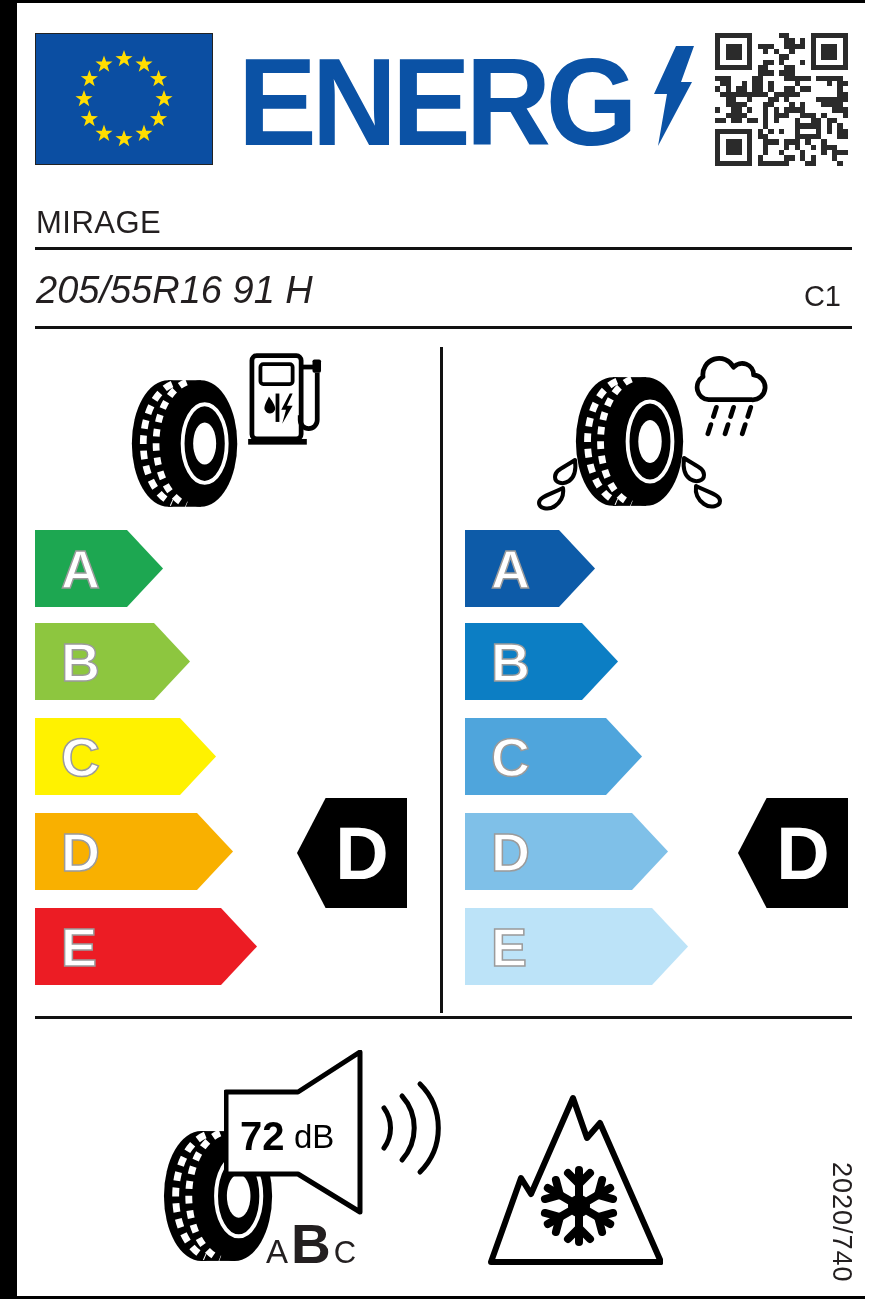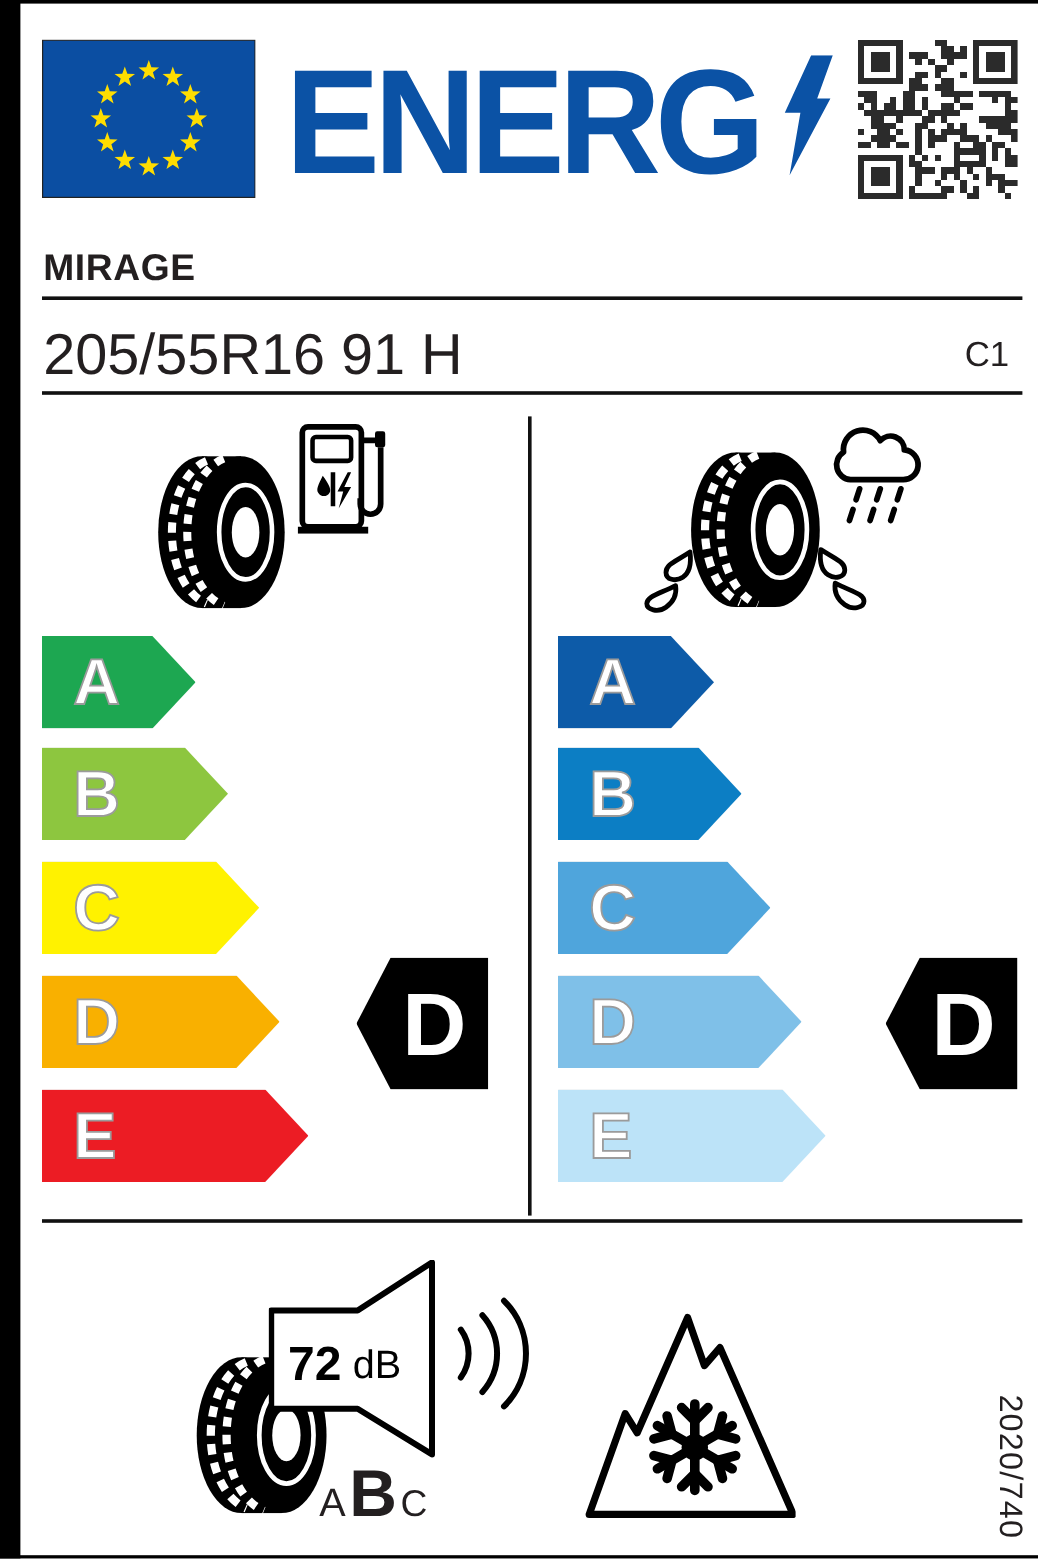--- a/index.html
+++ b/index.html
@@ -2,23 +2,23 @@
 <html><head>
 <meta charset="utf-8">
 <style>
   html,body{margin:0;padding:0;background:#fff;}
   .page{position:relative;width:865px;height:1299px;background:#fff;overflow:hidden;
         font-family:"Liberation Sans",sans-serif;color:#231F20;}
   .abs{position:absolute;}
   .border-strip{position:absolute;background:#000;}
   .line-h{position:absolute;height:3px;background:#111;}
   .line-v{position:absolute;width:3px;background:#111;}
-  .brand{left:36px;top:205px;font-size:31px;font-weight:bold;letter-spacing:.5px;}
+  .brand{left:36px;top:205px;font-size:31px;font-weight:normal;letter-spacing:.5px;}
   .model{right:34px;top:203px;font-size:33px;}
-  .size{left:36px;top:269px;font-size:48px;}
+  .size{left:36px;top:269px;font-size:38px;font-style:italic;}
   .tclass{right:24px;top:280px;font-size:29px;}
   .energ{left:238px;top:40px;font-size:118px;font-weight:bold;color:#0B52A5;
          letter-spacing:-5px;transform:scaleY(1.05);transform-origin:top left;line-height:1;}
   .scale-col{position:absolute;top:530px;width:270px;height:455px;}
   .arrow{position:absolute;left:0;height:77px;display:flex;align-items:center;
          clip-path:polygon(0 0,calc(100% - 36px) 0,100% 50%,calc(100% - 36px) 100%,0 100%);
          filter:drop-shadow(0 0 1px rgba(110,110,110,.8));}
   .arrow .grade{padding-left:26px;font-size:54px;font-weight:bold;color:#fff;line-height:1;
          -webkit-text-stroke:1.5px #9b9b9b;}
   .badge{position:absolute;width:110px;height:110px;background:#000;color:#fff;

